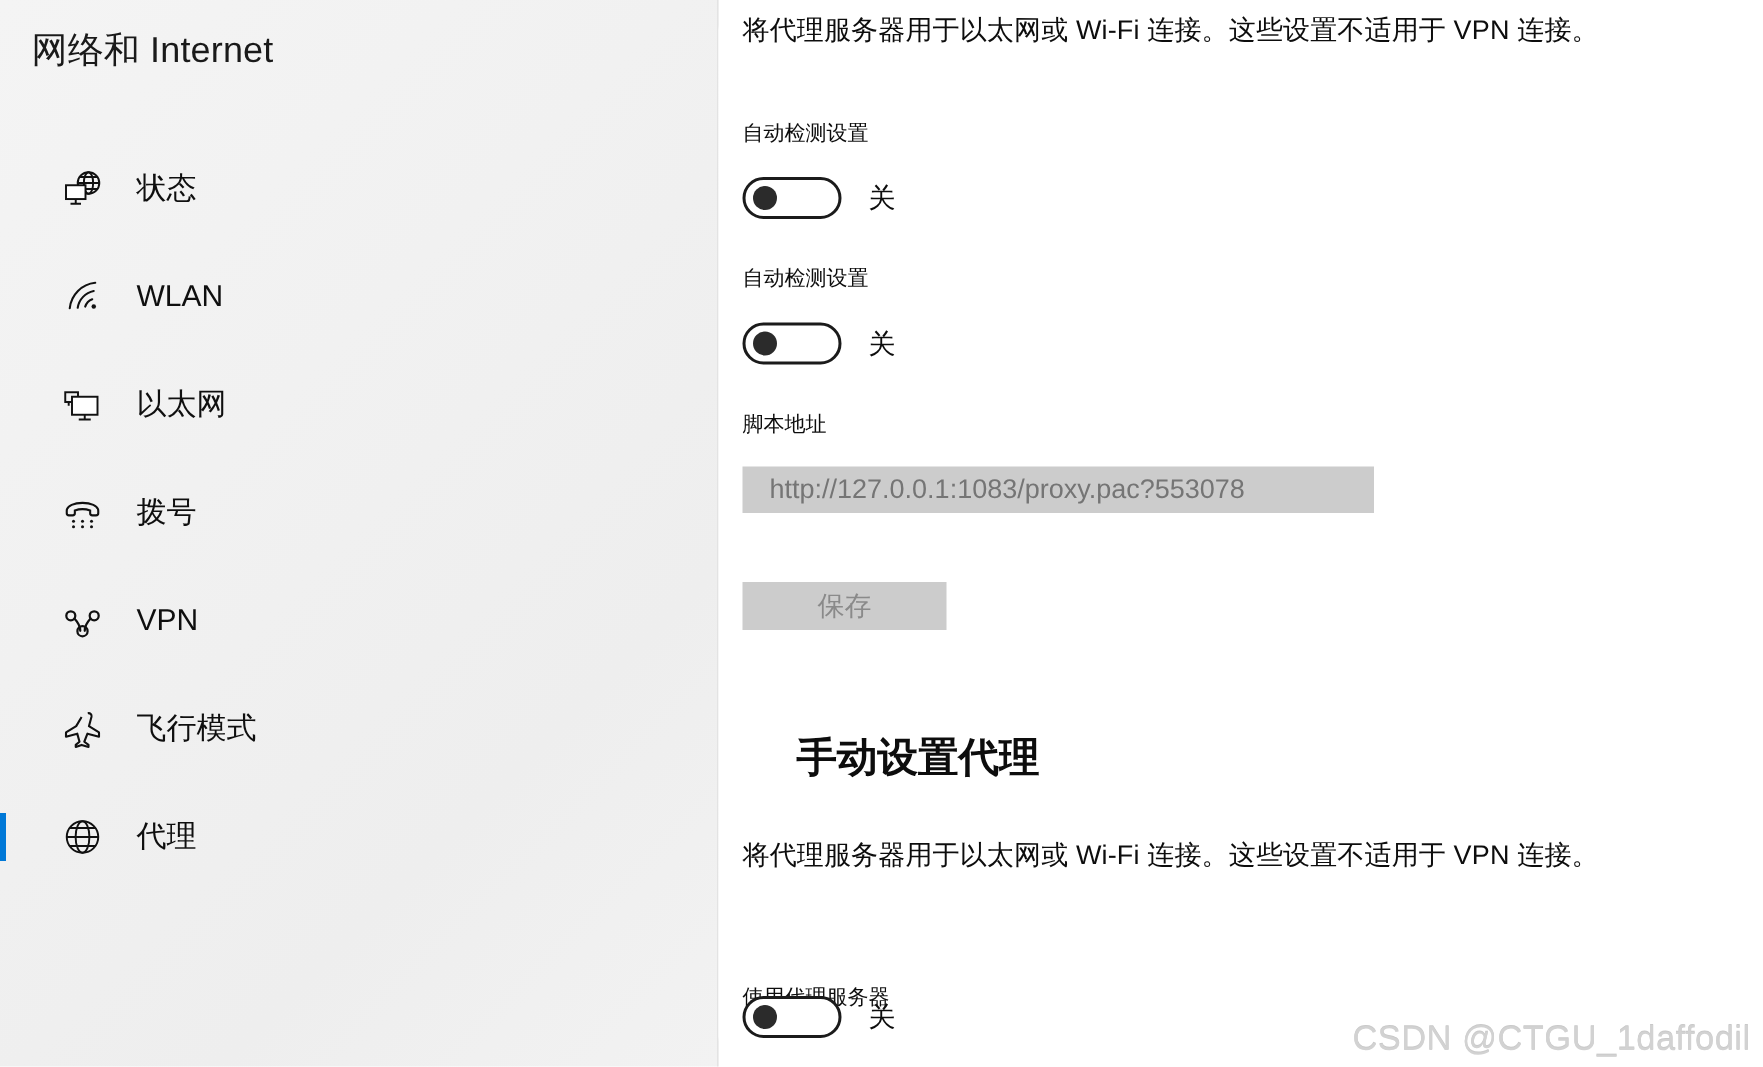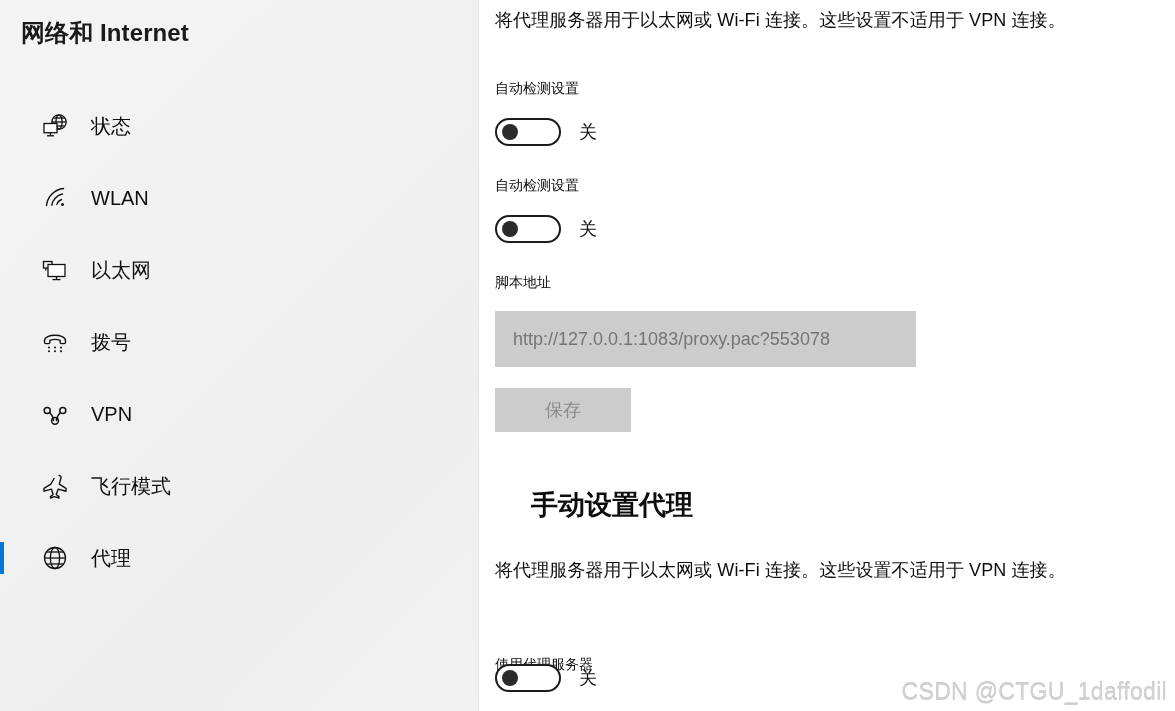--- a/index.html
+++ b/index.html
@@ -38,21 +38,21 @@
     width: 1px;
     height: 711px;
     background: #e3e3e3;
   }
 
   .side-title {
     position: absolute;
     left: 21px;
     top: 17px;
     font-size: 24px;
-    font-weight: 700;
+    font-weight: 400;
     color: #1a1a1a;
     letter-spacing: 0.1px;
     white-space: nowrap;
   }
 
   .nav {
     position: absolute;
     left: 0;
     top: 90px;
     width: 479px;
@@ -169,40 +169,40 @@
     color: #0d0d0d;
     line-height: 1;
     white-space: nowrap;
   }
 
   
   .addr-box {
     position: absolute;
     left: 516px;
     width: 421px;
-    height: 56px;
+    height: 31px;
     background: #cccccc;
     border: none;
     box-sizing: border-box;
     display: flex;
     align-items: center;
     padding-left: 18px;
     font-family: "Liberation Sans", "DejaVu Sans", sans-serif;
     font-size: 18px;
     color: #757575;
     outline: none;
     white-space: nowrap;
     overflow: hidden;
   }
 
   
   .save-btn {
     position: absolute;
     width: 136px;
-    height: 44px;
+    height: 32px;
     background: #cccccc;
     border: none;
     color: #8a8a8a;
     font-family: "Liberation Sans", "DejaVu Sans", sans-serif;
     font-size: 18px;
     cursor: default;
     padding: 0;
   }
 
   

